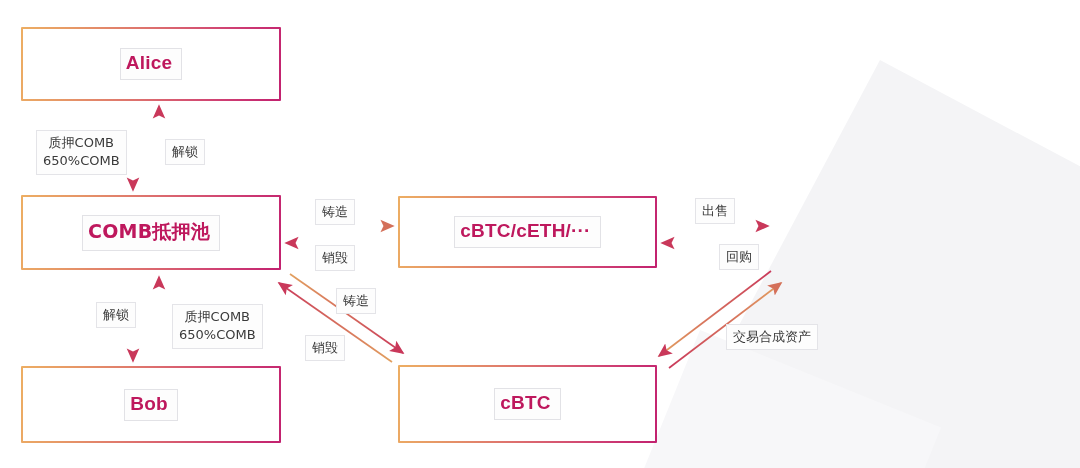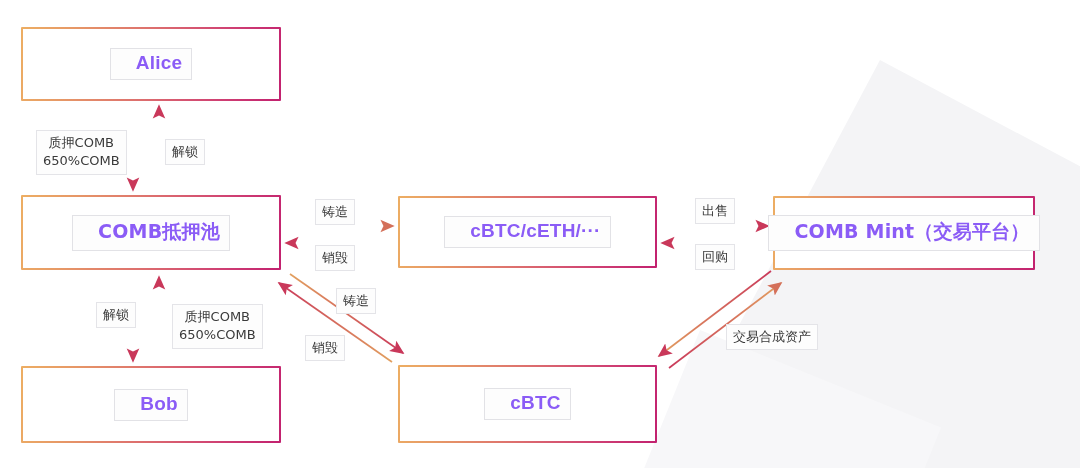--- a/index.html
+++ b/index.html
@@ -57,25 +57,25 @@
     background-origin: border-box;
     background-clip: padding-box, border-box;
     display: flex;
     align-items: center;
     justify-content: center;
   }
   .node-label {
     display: inline-block;
     background: #fdfdfd;
     border: 1px solid #e2e2e6;
-    color: #8b5cf6;
+    color: #be185d;
     font-size: 19px;
     font-weight: bold;
     letter-spacing: 0.2px;
-    padding: 3px 9px 5px 25px;
+    padding: 3px 9px 5px 5px;
     white-space: nowrap;
   }
   .node-label.cjk { font-family: "DejaVu Sans", "Liberation Sans", sans-serif; }
 
   
   .chip {
     position: absolute;
     background: #fdfdfd;
     border: 1px solid #e4e4e8;
     color: #3a3a3a;
@@ -181,31 +181,28 @@
   </div>
 
   <div class="node" id="n-bob" style="left: 21px; top: 366px; width: 260px; height: 77px;">
     <span class="node-label">Bob</span>
   </div>
 
   <div class="node" id="n-cusd" style="left: 398px; top: 365px; width: 259px; height: 78px;">
     <span class="node-label">cBTC</span>
   </div>
 
-  <div class="node" id="n-mint" style="left: 773px; top: 196px; width: 262px; height: 74px;">
-    <span class="node-label cjk">COMB Mint（交易平台）</span>
-  </div>
 
   <div class="chip two" id="c0" style="left: 36px; top: 130px;">质押COMB
 650%COMB</div>
   <div class="chip" id="c1" style="left: 165px; top: 139px;">解锁</div>
   <div class="chip" id="c2" style="left: 96px; top: 302px;">解锁</div>
   <div class="chip two" id="c3" style="left: 172px; top: 304px;">质押COMB
 650%COMB</div>
   <div class="chip" id="c4" style="left: 315px; top: 199px;">铸造</div>
   <div class="chip" id="c5" style="left: 315px; top: 245px;">销毁</div>
   <div class="chip" id="c6" style="left: 336px; top: 288px;">铸造</div>
   <div class="chip" id="c7" style="left: 305px; top: 335px;">销毁</div>
   <div class="chip" id="c8" style="left: 695px; top: 198px;">出售</div>
-  <div class="chip" id="c9" style="left: 695px; top: 244px;">回购</div>
+  <div class="chip" id="c9" style="left: 719px; top: 244px;">回购</div>
   <div class="chip" id="c10" style="left: 726px; top: 324px;">交易合成资产</div>
 
 </div>
 
 </body></html>

